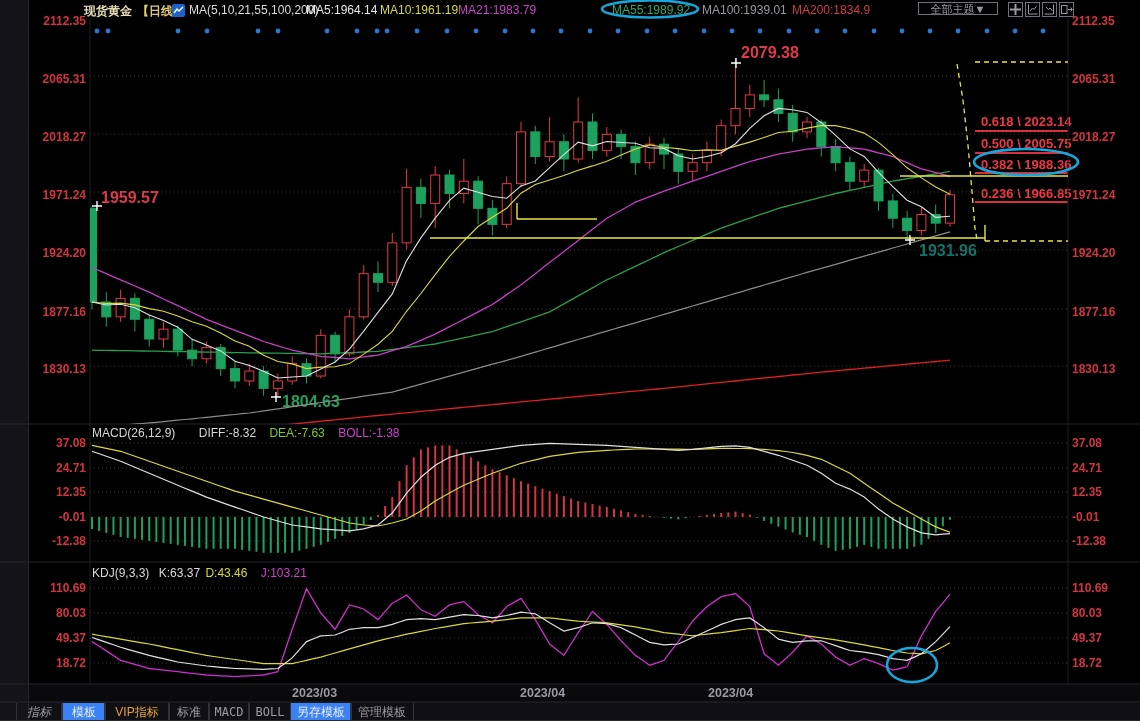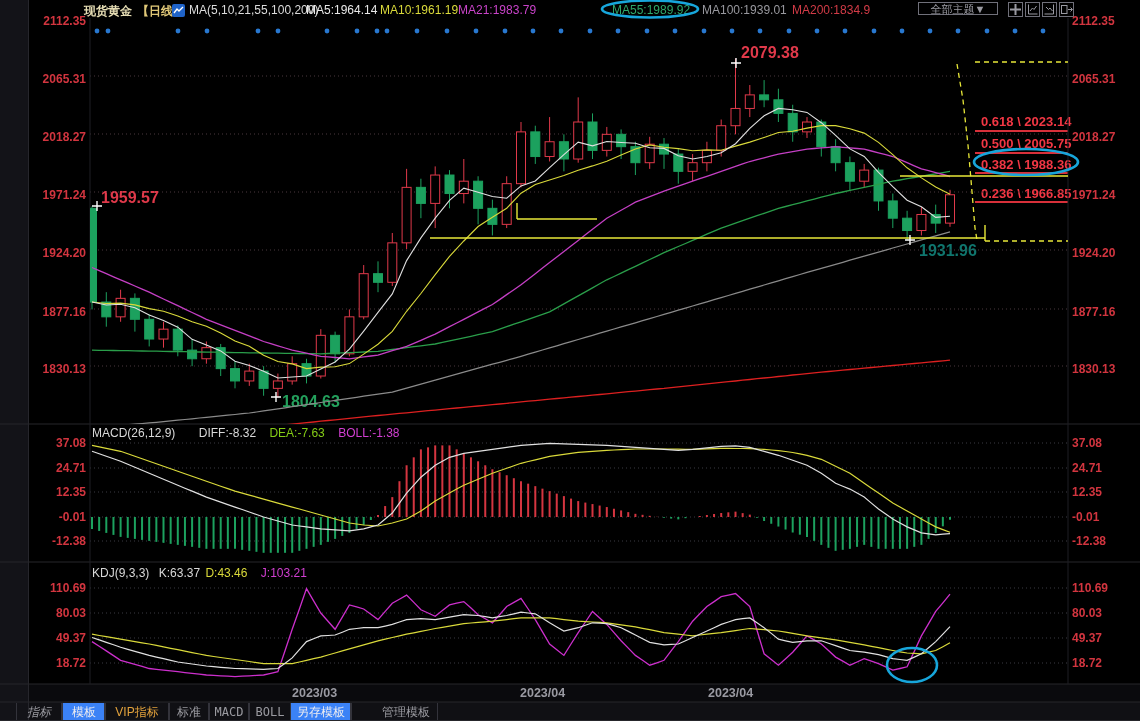--- a/index.html
+++ b/index.html
@@ -503,14 +503,14 @@
     <div class="abs date-label" style="left: 292px;">2023/03</div>
     <div class="abs date-label" style="left: 520px;">2023/04</div>
     <div class="abs date-label" style="left: 708px;">2023/04</div>
     <div class="tab-cell" style="left: 16px; width: 44px; top: 703px; position: absolute; font-style: italic;">指标</div>
     <div class="tab-cell sel" style="left: 62px; width: 42px; top: 703px; position: absolute;">模板</div>
     <div class="tab-cell vip" style="left: 104px; width: 64px; top: 703px; position: absolute;">VIP指标</div>
     <div class="tab-cell" style="left: 168px; width: 40px; top: 703px; position: absolute;">标准</div>
     <div class="tab-cell" style="left: 208px; width: 40px; top: 703px; font-family: &quot;DejaVu Sans Mono&quot;, monospace; position: absolute;">MACD</div>
     <div class="tab-cell" style="left: 248px; width: 42px; top: 703px; font-family: &quot;DejaVu Sans Mono&quot;, monospace; position: absolute;">BOLL</div>
     <div class="tab-cell sel" style="left: 290px; width: 60px; top: 703px; position: absolute;">另存模板</div>
-    <div class="tab-cell" style="left: 350px; width: 62px; top: 703px; position: absolute; padding-left: 24px;">管理模板</div>
+    <div class="tab-cell" style="left: 350px; width: 62px; top: 703px; position: absolute;">管理模板</div>
   </div>
 
 </body></html>

